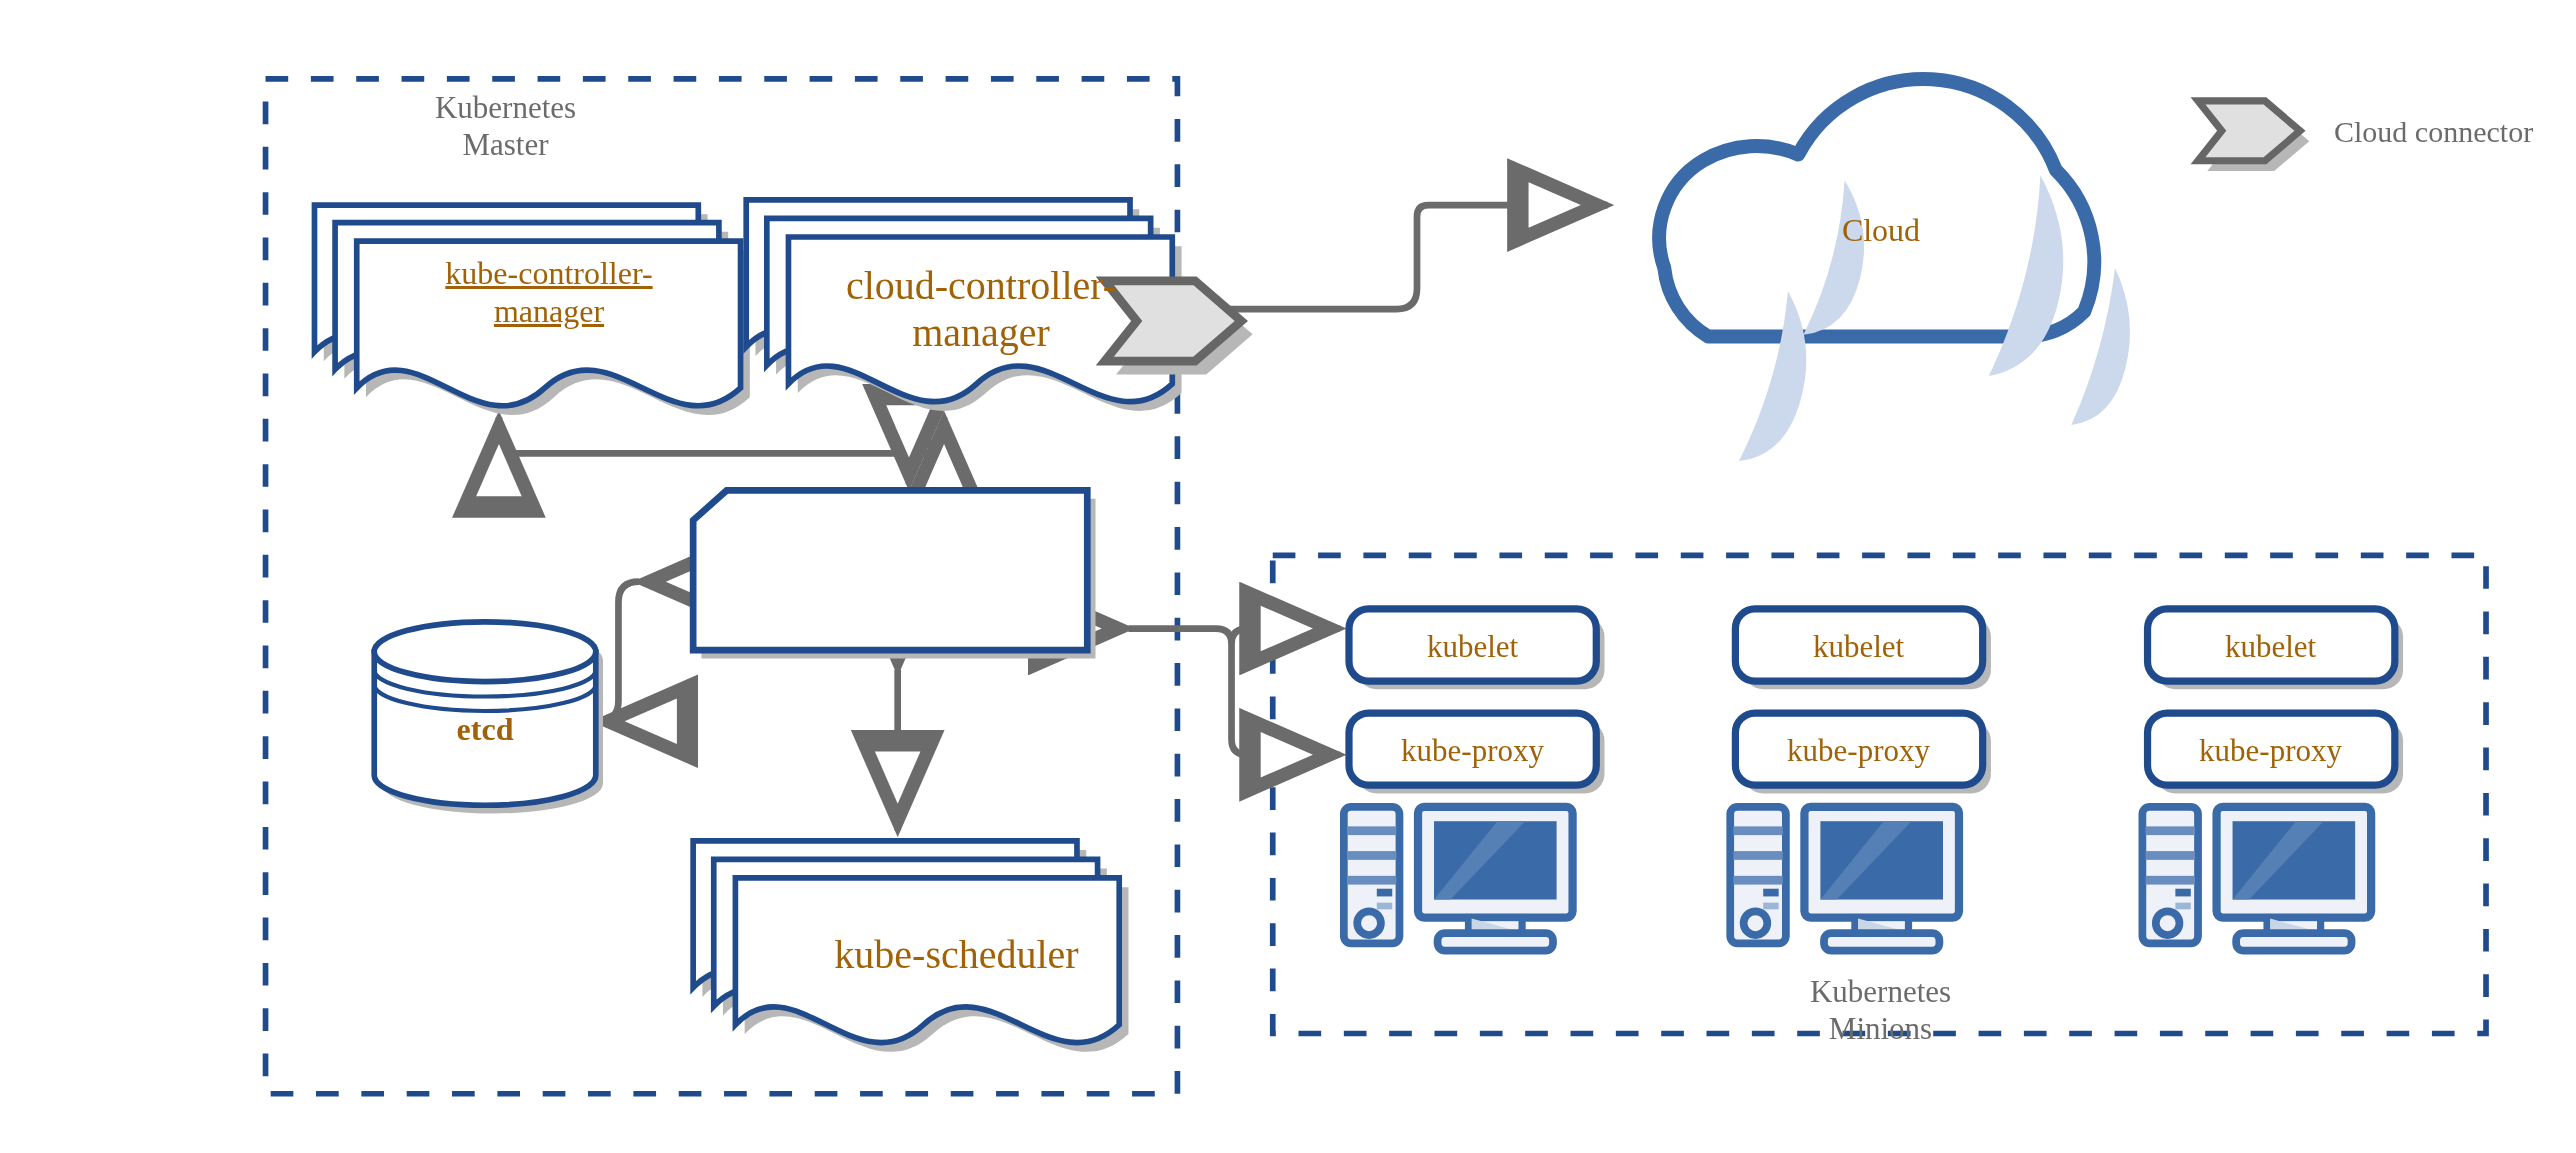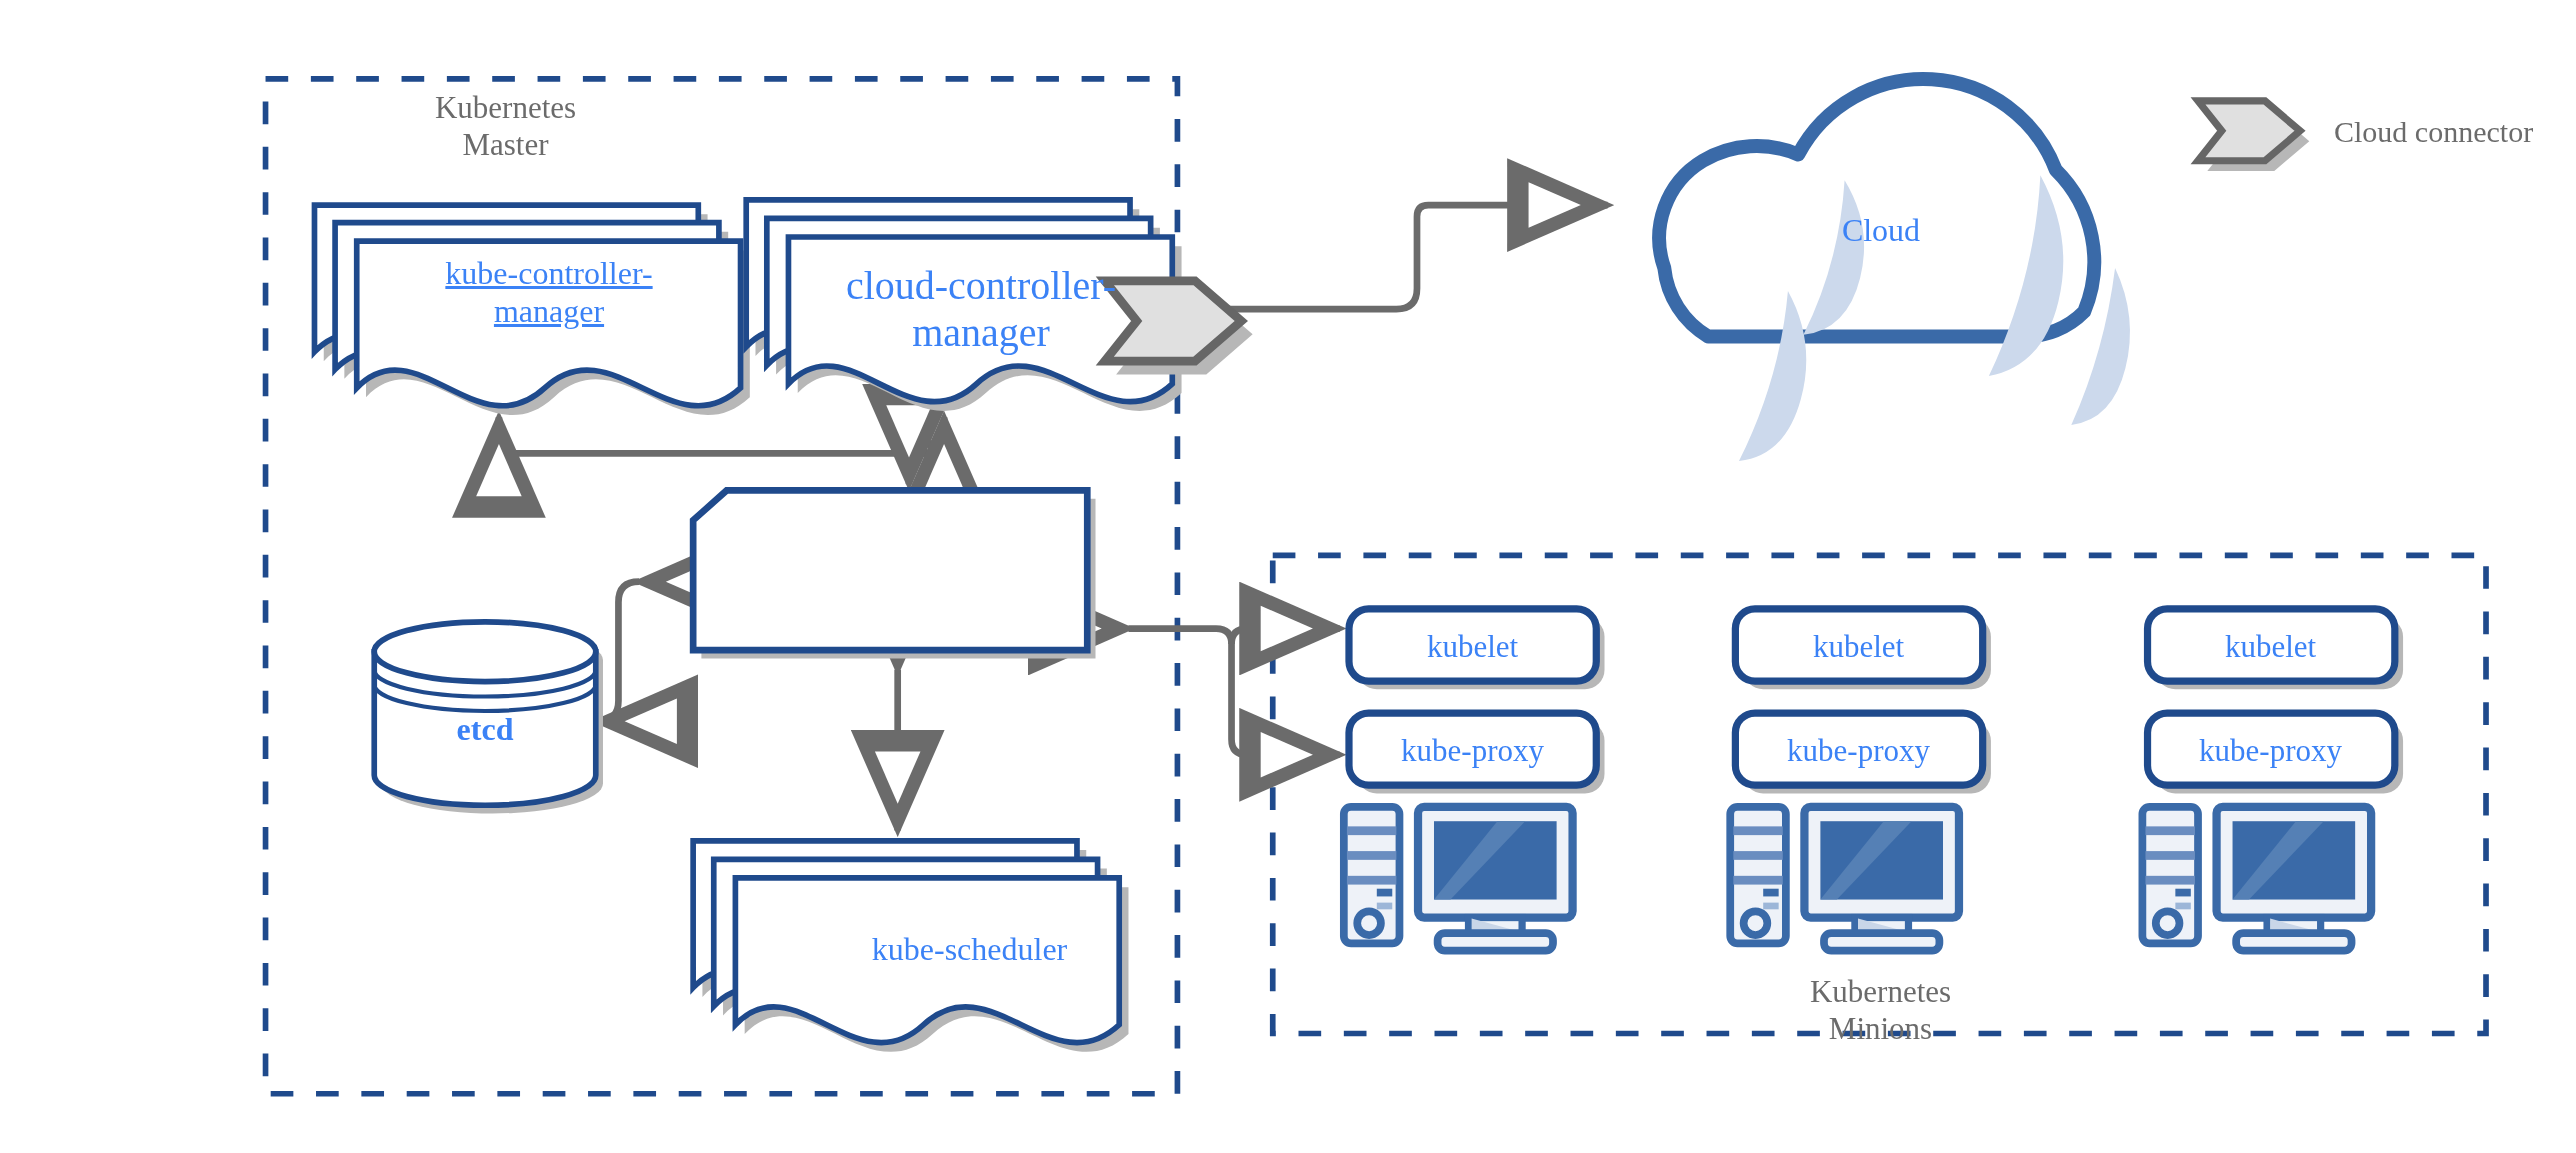--- a/index.html
+++ b/index.html
@@ -1,21 +1,21 @@
 <!DOCTYPE html>
 <html style="font-size:8.2px"><head>
 <meta charset="utf-8">
 <style>
   html,body{margin:0;padding:0;background:#ffffff;}
   body{width:2665px;height:1153px;overflow:hidden;
        font-family:"Liberation Serif","DejaVu Serif",serif;}
   #stage{position:relative;width:2665px;height:1153px;background:#fff;}
   svg.layer{position:absolute;left:0;top:0;width:2665px;height:1153px;}
   .lbl{position:absolute;white-space:pre;text-align:center;line-height:1.18;}
-  .lbl-blue{color:#3b82f6;font-family:"Liberation Serif","DejaVu Serif",serif;}
+  .lbl-blue{color:#a16207;font-family:"Liberation Serif","DejaVu Serif",serif;}
   .lbl-gray{color:#6b6b6b;font-family:"Liberation Serif","DejaVu Serif",serif;}
 </style>
 </head>
 <body>
 
 <div id="stage">
 
 <svg class="layer" viewBox="0 0 5172 2238" xmlns="http://www.w3.org/2000/svg">
   <defs>
     <marker id="openArrowR" markerWidth="16" markerHeight="14" refX="15" refY="7" orient="auto" markerUnits="strokeWidth">
@@ -215,21 +215,21 @@
 
 <div class="lbl lbl-blue" style="left:366px;top:255px;width:366px;font-size:32px;text-decoration:underline;">kube-controller-
 manager</div>
 
 <div class="lbl lbl-blue" style="left:798px;top:262px;width:366px;font-size:40px;">cloud-controller-
 manager</div>
 
 
 <div class="lbl lbl-blue" style="left:374px;top:711px;width:222px;font-size:32px;font-weight:bold;">etcd</div>
 
-<div class="lbl lbl-blue" style="left:779px;top:931px;width:381px;font-size:32px;">kube-scheduler</div>
+<div class="lbl lbl-blue" style="left:738px;top:931px;width:381px;font-size:40px;padding-left:28px;">kube-scheduler</div>
 
 <div class="lbl lbl-blue" style="left:1752px;top:212px;width:258px;font-size:32px;">Cloud</div>
 
 <div class="lbl lbl-blue" style="left:1349px;top:629px;width:247px;font-size:31px;">kubelet</div>
 <div class="lbl lbl-blue" style="left:1349px;top:733px;width:247px;font-size:31px;">kube-proxy</div>
 
 <div class="lbl lbl-blue" style="left:1735px;top:629px;width:247px;font-size:31px;">kubelet</div>
 <div class="lbl lbl-blue" style="left:1735px;top:733px;width:247px;font-size:31px;">kube-proxy</div>
 
 <div class="lbl lbl-blue" style="left:2147px;top:629px;width:247px;font-size:31px;">kubelet</div>

